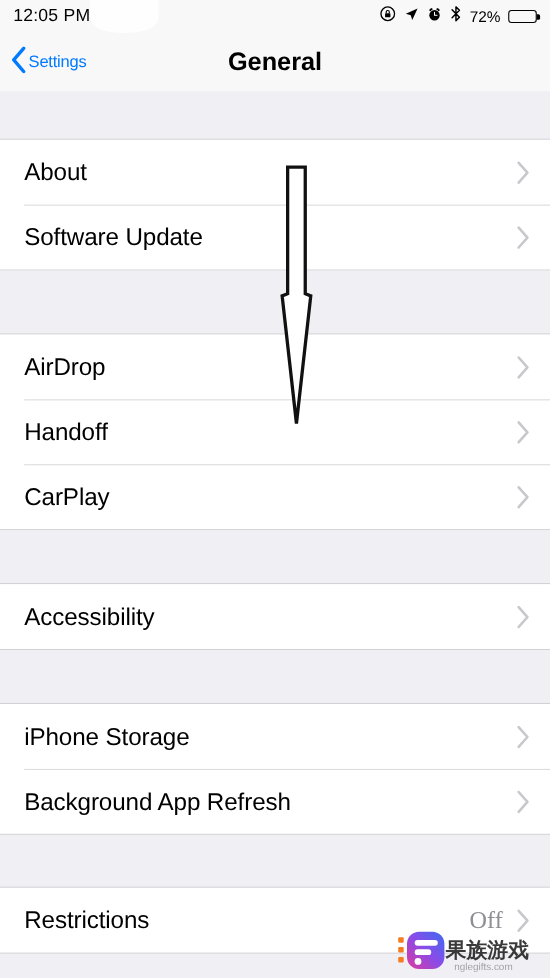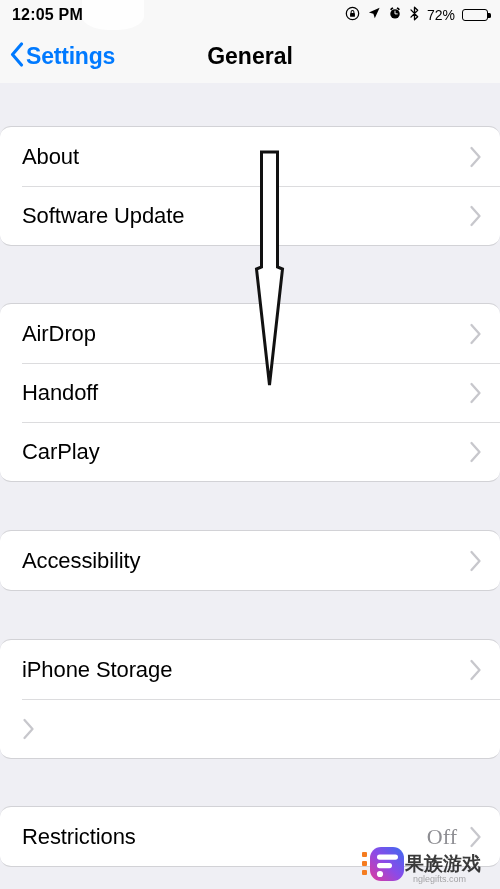--- a/index.html
+++ b/index.html
@@ -24,21 +24,21 @@
     padding: 0 12px;
     box-sizing: border-box;
   }
   .sb-left, .sb-right {
     display: flex; align-items: center;
     flex: 1 1 0;
   }
   .sb-right { justify-content: flex-end; gap: 7px; }
   .sb-center {
     flex: 0 0 auto;
-    font-size: 16px; font-weight: bold; color: #000;
+    font-size: 16px; font-weight: normal; color: #000;
     letter-spacing: .2px;
   }
   .signal-bars { display: flex; align-items: flex-end; gap: 2px; height: 12px; }
   .signal-bars i {
     display: block; width: 3px; background: #000; border-radius: .5px;
   }
   .signal-bars i:nth-child(1) { height: 5px; }
   .signal-bars i:nth-child(2) { height: 7px; }
   .signal-bars i:nth-child(3) { height: 9.5px; }
   .signal-bars i:nth-child(4) { height: 12px; }
@@ -73,41 +73,40 @@
     display: flex; align-items: center;
     box-sizing: border-box;
   }
   .back-btn {
     display: flex; align-items: center;
     padding-left: 10px;
     color: #007AFF;
     cursor: pointer;
   }
   .back-chevron { display: block; margin-right: 2px; }
-  .back-label { font-size: 23px; letter-spacing: -.2px; font-weight: bold; }
+  .back-label { font-size: 15px; letter-spacing: -.2px; }
   .nav-title {
     position: absolute; left: 0; right: 0; text-align: center;
     font-size: 23px; font-weight: bold; color: #000000;
     pointer-events: none;
   }
 
   
   .content {
     position: relative;
     background: #EFEFF4;
     height: 806px;
   }
   .gap {
     background: #EFEFF4;
   }
   .group {
     background: #FFFFFF;
     border-top: 1px solid #D2D2D6;
     border-bottom: 1px solid #D2D2D6;
-    border-radius: 11px;
   }
   .row {
     position: relative;
     height: 59px;
     display: flex; align-items: center;
     padding-left: 22px; padding-right: 18px;
     box-sizing: border-box;
     cursor: pointer;
   }
   .row + .row::before {
@@ -262,20 +261,21 @@
   <div class="group" id="g3">
       <div class="row">
         <span class="row-label">iPhone Storage</span>
         <span class="chev">
           <svg width="13" height="22" viewBox="0 0 13 22">
             <path d="M2.5 2 L10.5 11 L2.5 20" stroke="#C7C7CC" stroke-width="2.3" fill="none" stroke-linecap="round" stroke-linejoin="round"></path>
           </svg>
         </span>
       </div>
       <div class="row">
+        <span class="row-label">Background App Refresh</span>
         <span class="chev">
           <svg width="13" height="22" viewBox="0 0 13 22">
             <path d="M2.5 2 L10.5 11 L2.5 20" stroke="#C7C7CC" stroke-width="2.3" fill="none" stroke-linecap="round" stroke-linejoin="round"></path>
           </svg>
         </span>
       </div>
     </div>
   <div class="gap" style="height:47px"></div>
 
   <div class="group" id="g4">

